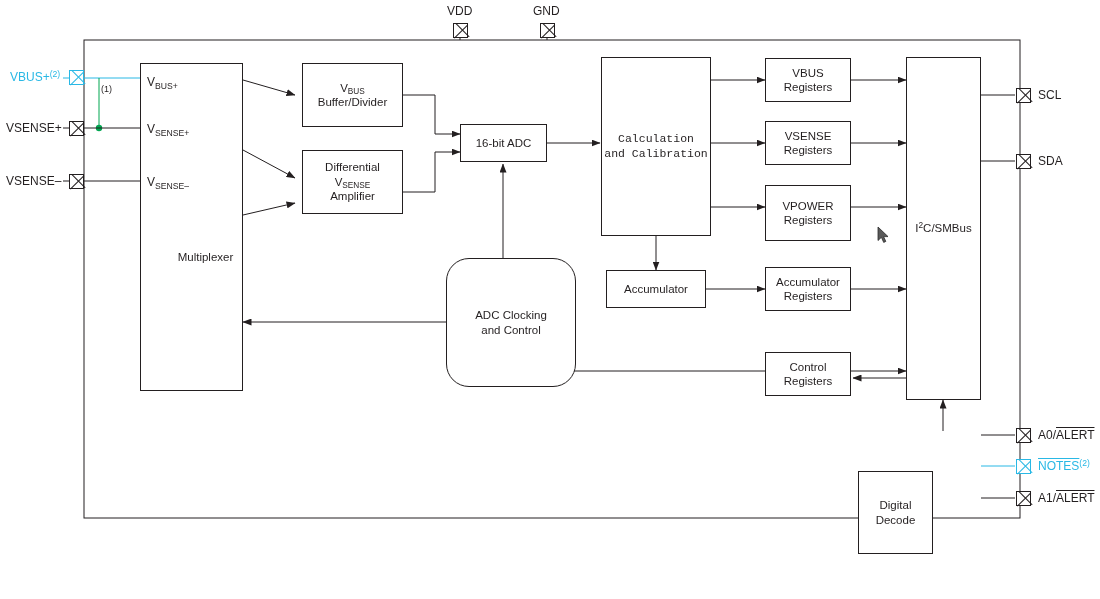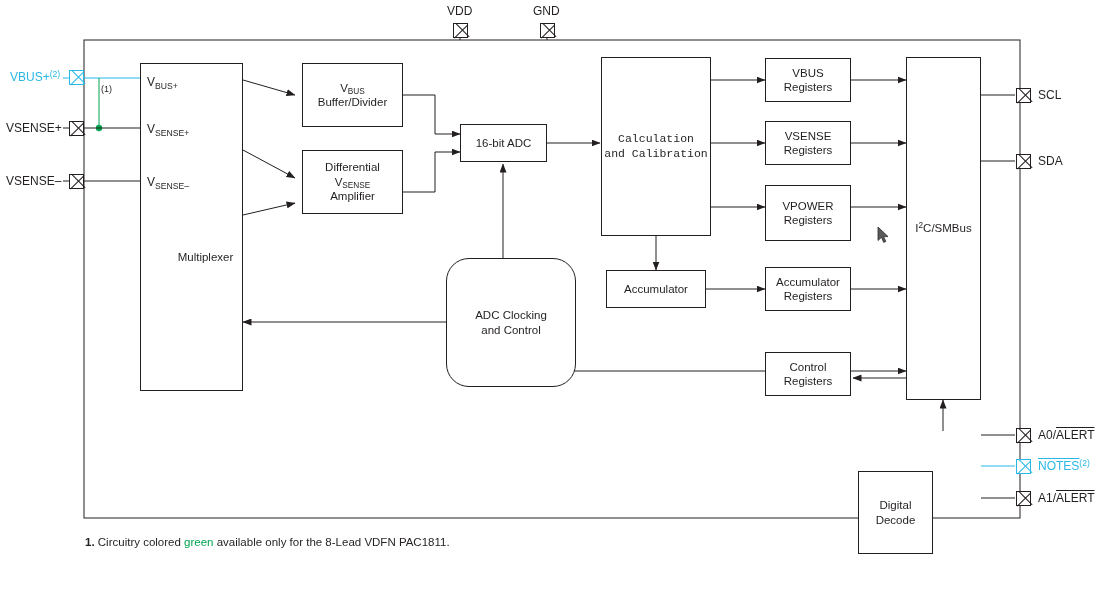--- a/index.html
+++ b/index.html
@@ -277,19 +277,15 @@
 
   <div class="blk" style="left:858px; top:431px; width:75px; height:83px;margin-top:40px;">
     <span>Digital<br>Decode</span>
   </div>
 
   <svg class="cursor" viewBox="0 0 12 18">
     <path d="M1,1 L1,14.5 L4.4,11.3 L6.7,16.4 L8.8,15.4 L6.6,10.6 L11,10.6 Z" fill="#5a5a5a" stroke="#2b2b2b" stroke-width="0.8"></path>
   </svg>
 
   <div class="notes">
-    <div class="note">
-      <b>1.</b>
-      <span>Circuitry colored </span><span class="green">green</span><span> available only for the 8-Lead VDFN PAC1811.</span>
-    </div>
   </div>
 
 </div>
 
 </body></html>

